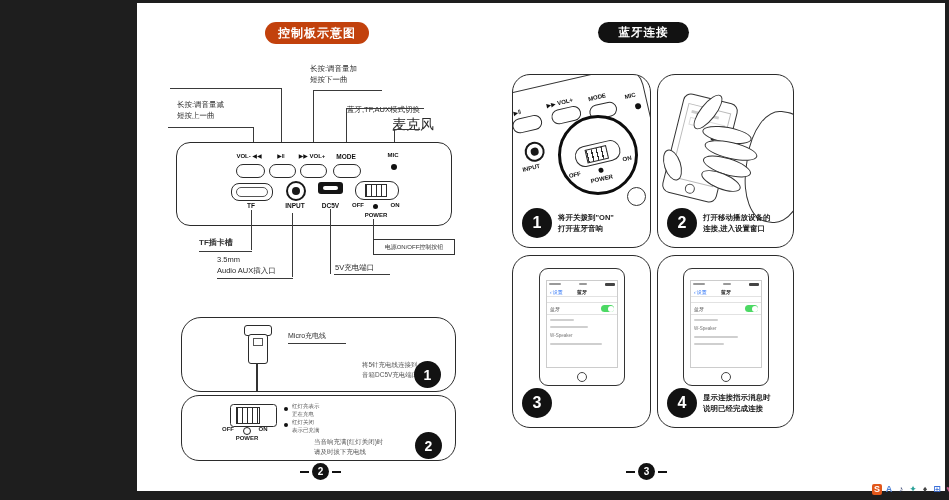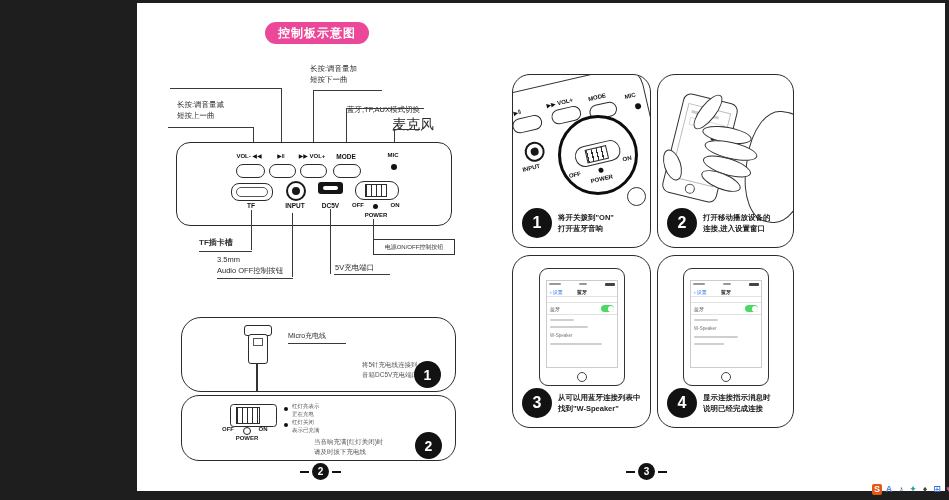--- a/index.html
+++ b/index.html
@@ -184,21 +184,21 @@
   #wm{position:absolute;left:872px;top:484px;display:flex;gap:2px;align-items:center;z-index:5;}
   #wm span{width:10px;height:11px;font-size:9px;line-height:11px;text-align:center;display:inline-block;
            font-weight:bold;border-radius:2px;}
 </style>
 </head>
 <body>
 
 <div id="stage">
   <div id="pg">
 
-    <div id="t1" class="pillT" style="background-color: #ec4899;">控制板示意图</div>
+    <div id="t1" class="pillT" style="background-color: #c2410c;">控制板示意图</div>
 
     <div id="co_b" class="ltxt">长按:调音量减
 短按上一曲</div>
     <div id="co_c" class="ltxt">长按:调音量加
 短按下一曲</div>
     <div id="co_mode" class="ltxt">蓝牙,TF,AUX模式切换</div>
     <div id="co_mic" class="ltxt">麦克风</div>
 
     <div id="la_h" class="hline"></div>
     <div id="la_v" class="vline"></div>
@@ -239,21 +239,21 @@
     <div id="off1" class="blab">OFF</div>
     <div id="on1" class="blab">ON</div>
     <div id="pdot1" class="dot"></div>
     <div id="pwr1" class="blab">POWER</div>
 
     <div id="tfv" class="vline"></div>
     <div id="tft" class="abs">TF插卡槽</div>
     <div id="tfu" class="hline"></div>
     <div id="auxv" class="vline"></div>
     <div id="auxt" class="ltxt">3.5mm
-Audio OFF控制按钮</div>
+Audio AUX插入口</div>
     <div id="auxu" class="hline"></div>
     <div id="v5v" class="vline"></div>
     <div id="t5" class="ltxt">5V充电端口</div>
     <div id="u5" class="hline"></div>
     <div id="pv" class="vline"></div>
     <div id="pbox" class="abs">电源ON/OFF控制按钮</div>
 
 
     <div id="cc1" class="card">
       <div id="usbh"></div>
@@ -284,20 +284,21 @@
 请及时拔下充电线</div>
       <div id="nc2" class="numc">2</div>
     </div>
 
     <div id="pn2" class="pnum">
       <span class="dash"></span>
       <span class="numc">2</span>
       <span class="dash"></span>
     </div>
 
+    <div id="t3" class="pillT" style="background-color: rgb(18, 18, 18);">蓝牙连接</div>
 
     <div id="bc1" class="card">
       <div id="c1face">
         <div id="f_l1" class="flab">▶‖</div>
         <div id="f_p1" class="fpill"></div>
         <div id="f_l2" class="flab">▶▶ VOL+</div>
         <div id="f_p2" class="fpill"></div>
         <div id="f_l3" class="flab">MODE</div>
         <div id="f_p3" class="fpill"></div>
         <div id="f_l4" class="flab">MIC</div>
@@ -369,22 +370,20 @@
           <div class="rows">
             <div class="gb" style="width:24px;"></div>
             <div class="gb" style="width:38px;"></div>
             <div class="dev">W-Speaker</div>
             <div class="gb" style="width:52px;"></div>
           </div>
         </div>
         <div class="home"></div>
       </div>
       <div class="capc">3</div>
-      <div class="capt">从可以用蓝牙连接列表中
-找到"W-Speaker"</div>
     </div>
 
     <div id="bc4" class="card">
       <div id="ph4" class="ph">
         <div class="scr">
           <div class="sb">
               <span class="g g1"></span>
               <span class="g g2"></span>
               <span class="g g3"></span>
             </div>

